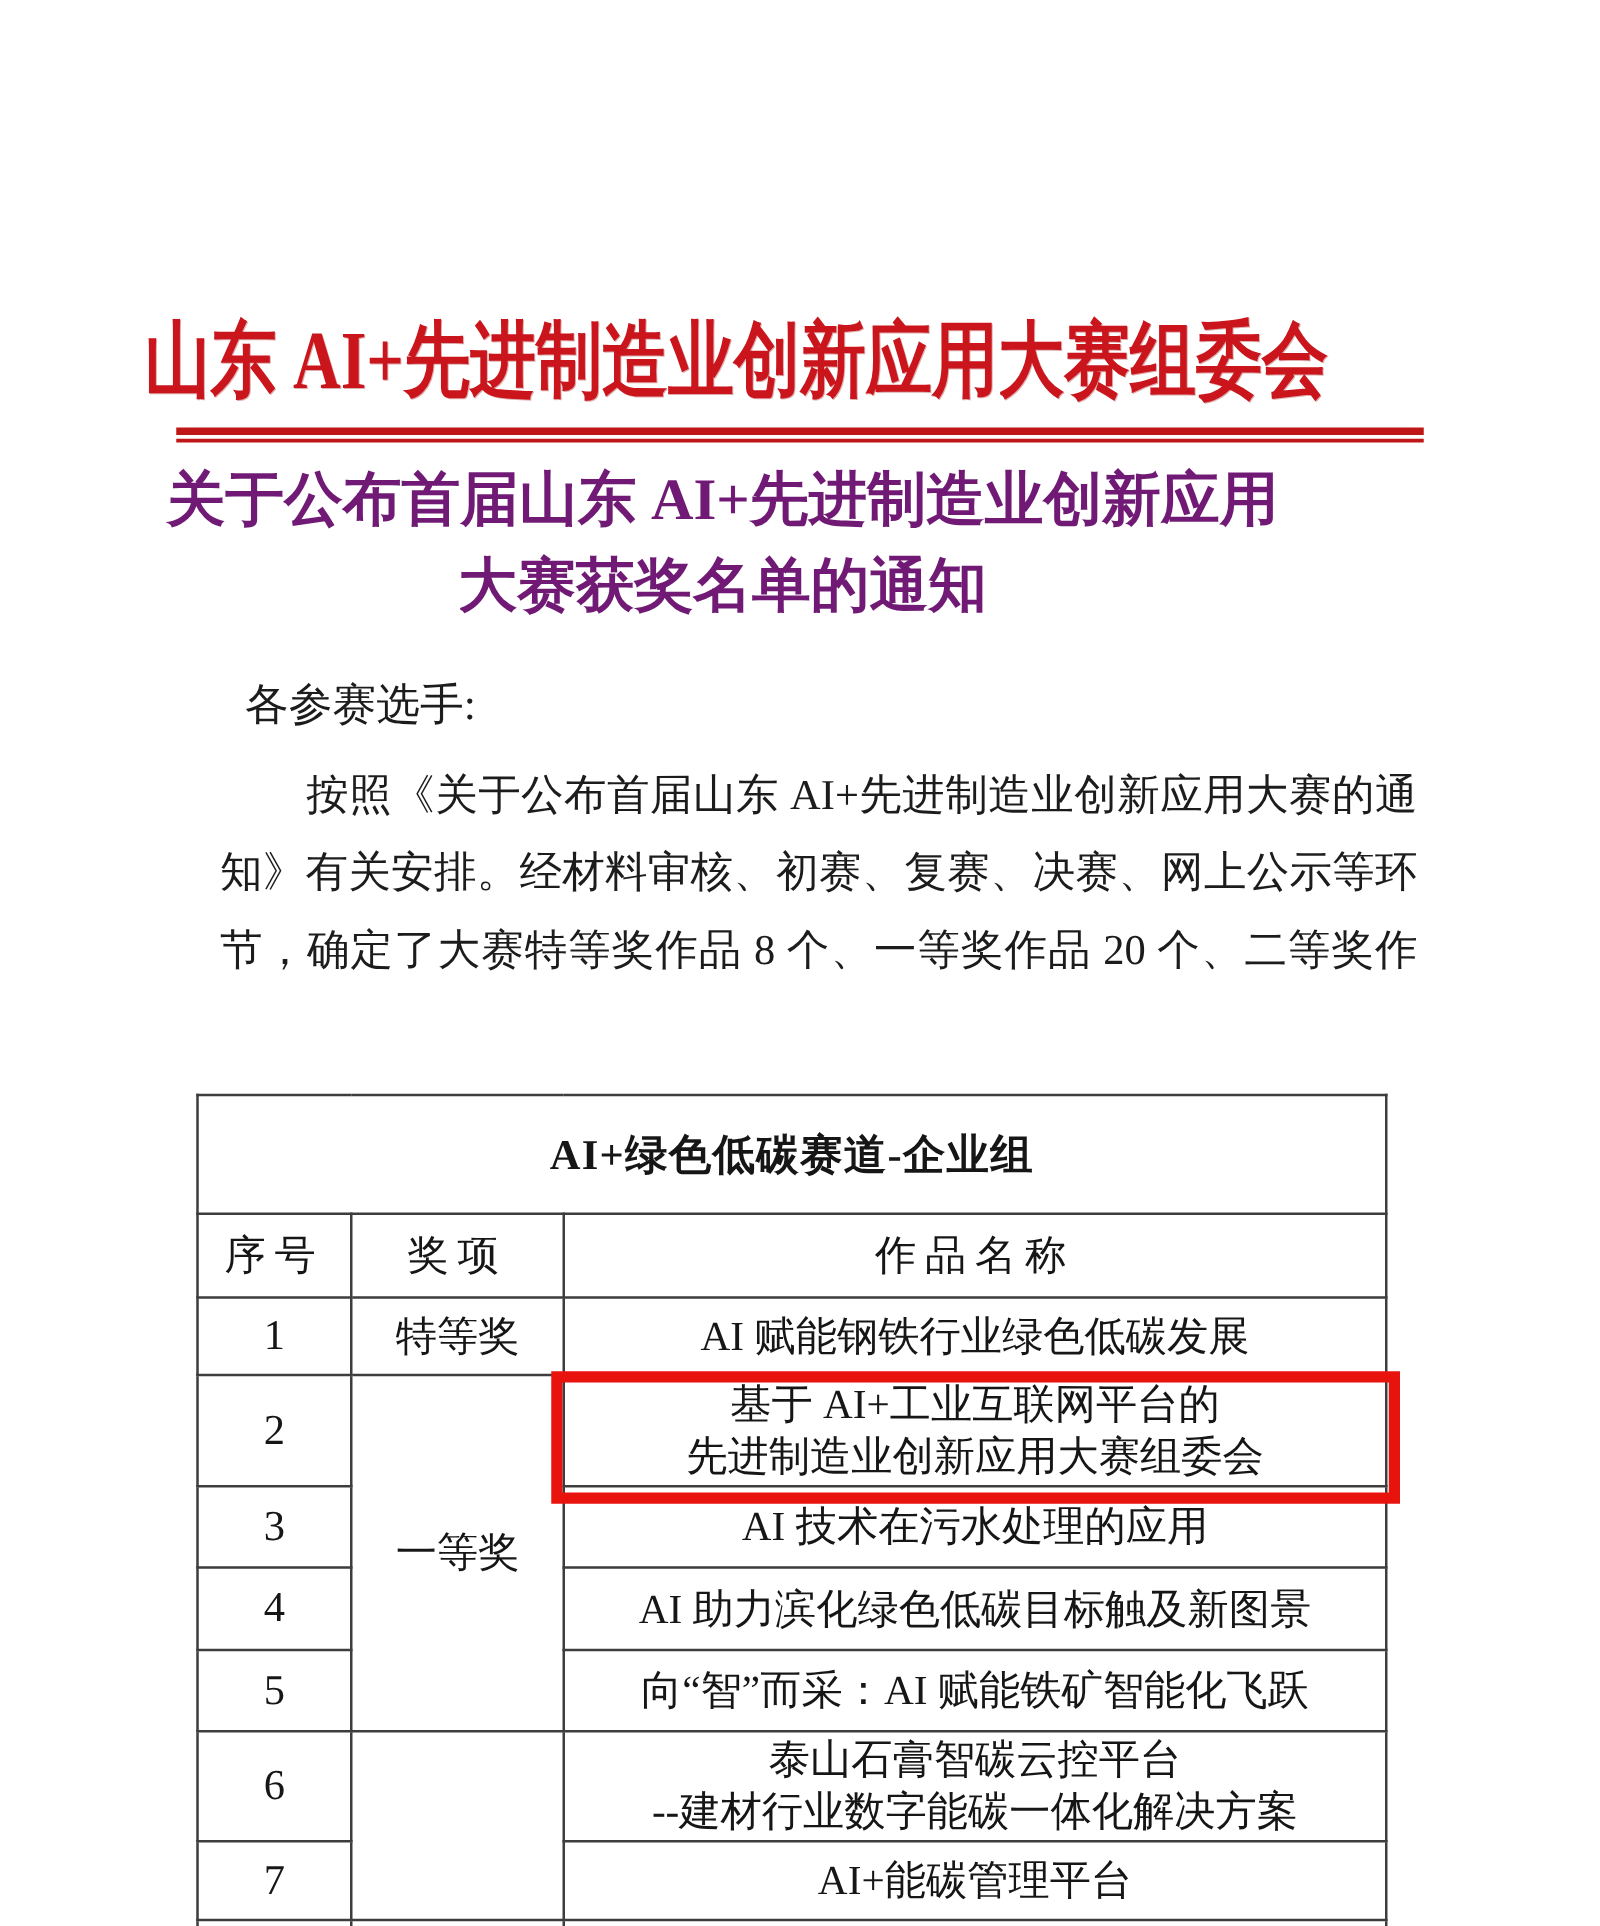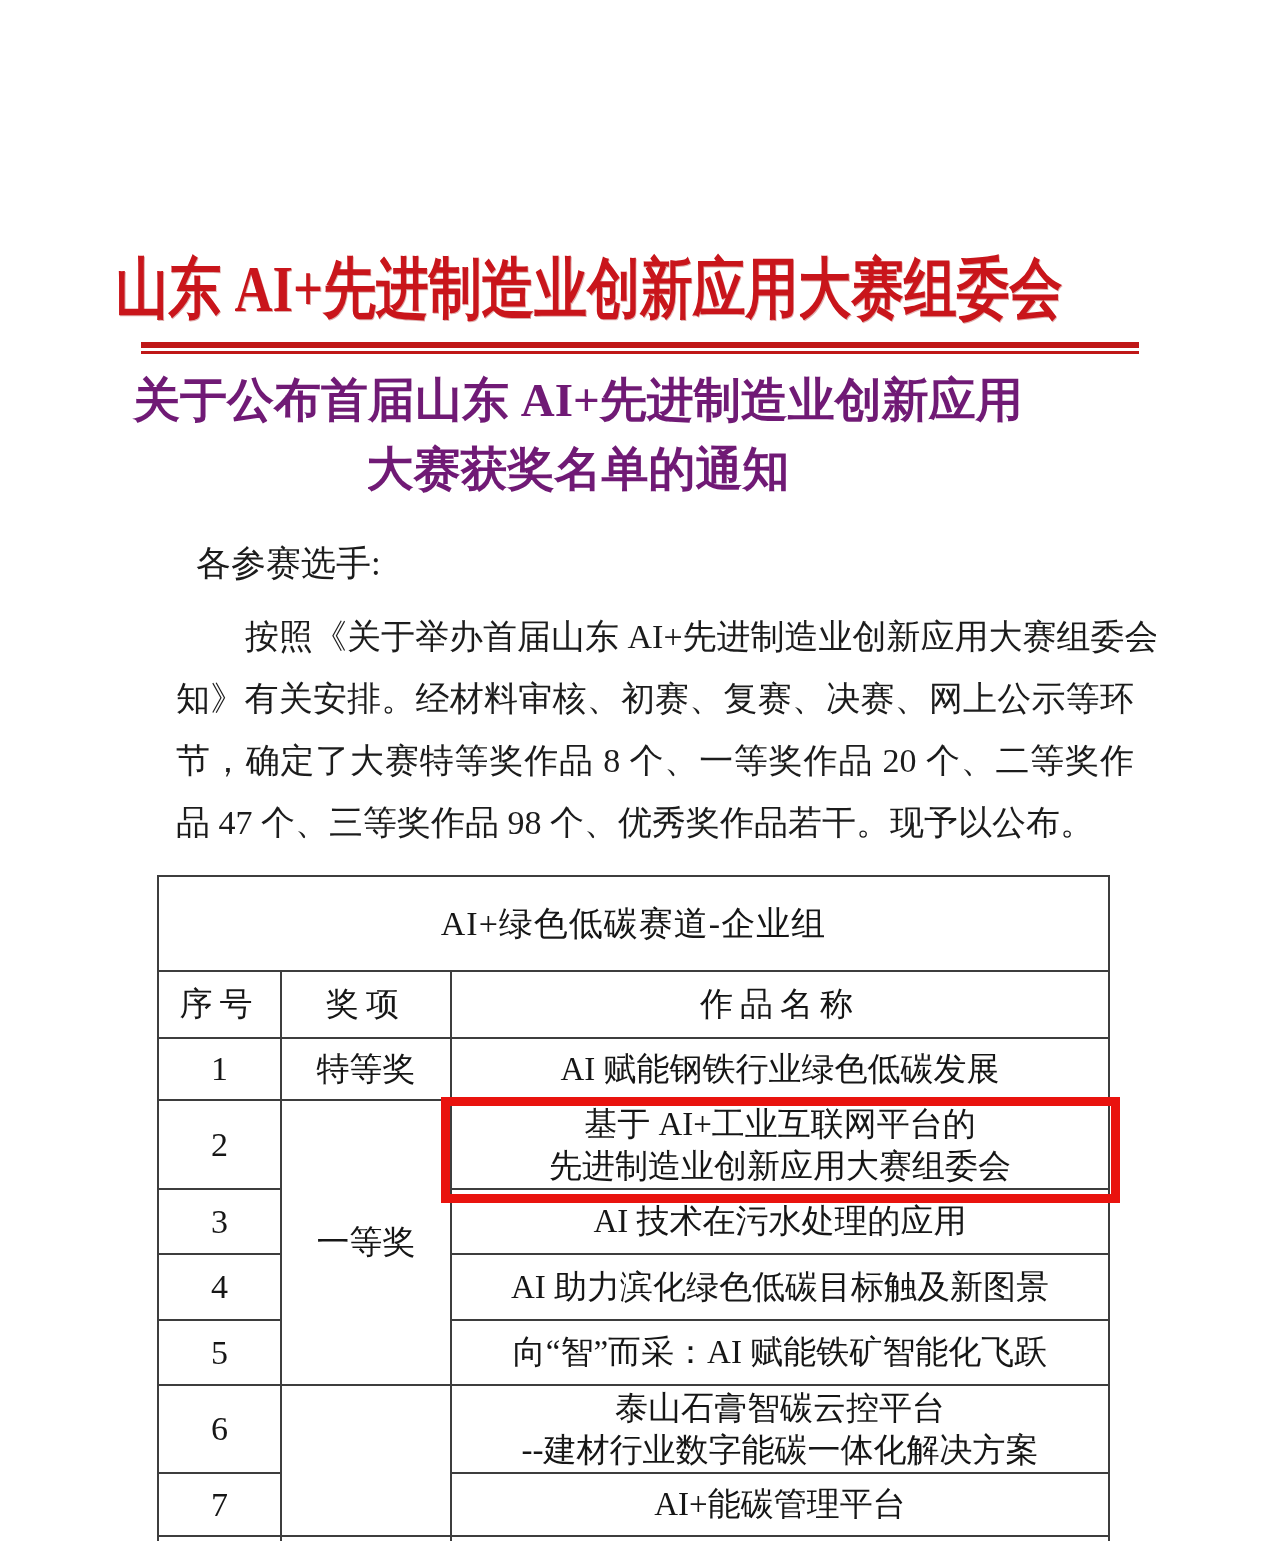--- a/index.html
+++ b/index.html
@@ -71,21 +71,21 @@
     color:#161616;
   }
   table.awards td{
     border:2px solid var(--border-dark);
     text-align:center;
     vertical-align:middle;
     padding:0;
     overflow:hidden;
   }
   td.banner{
-    font-weight:normal;font-size:34px;letter-spacing:1px;
+    font-weight:bold;font-size:34px;letter-spacing:1px;
   }
   td.colhead{letter-spacing:7px;padding-left:7px;}
   td.num{font-size:34px;}
   td.award{font-size:33px;}
   .work-line{line-height:42px;}
   
   .red-box{
     position:absolute;left:441px;top:1097px;
     width:679px;height:106px;
     box-sizing:border-box;
@@ -104,24 +104,23 @@
   <div class="rule-thin"></div>
 
   <div class="doc-title">
     <div>关于公布首届山东 AI+先进制造业创新应用</div>
     <div>大赛获奖名单的通知</div>
   </div>
 
   <div class="salutation">各参赛选手:</div>
 
   <div class="paragraph">
-    <div class="pline indent">按照《关于举办首届山东 AI+先进制造业创新应用大赛组委会</div>
+    <div class="pline indent">按照《关于公布首届山东 AI+先进制造业创新应用大赛的通</div>
     <div class="pline">知》有关安排。经材料审核、初赛、复赛、决赛、网上公示等环</div>
     <div class="pline">节，确定了大赛特等奖作品 8 个、一等奖作品 20 个、二等奖作</div>
-    <div class="pline last">品 47 个、三等奖作品 98 个、优秀奖作品若干。现予以公布。</div>
   </div>
 
   <table class="awards">
     <colgroup>
         <col style="width:123px">
         <col style="width:170px">
         <col style="width:658px">
       </colgroup>
     <tbody>
         <tr style="height:95px">

